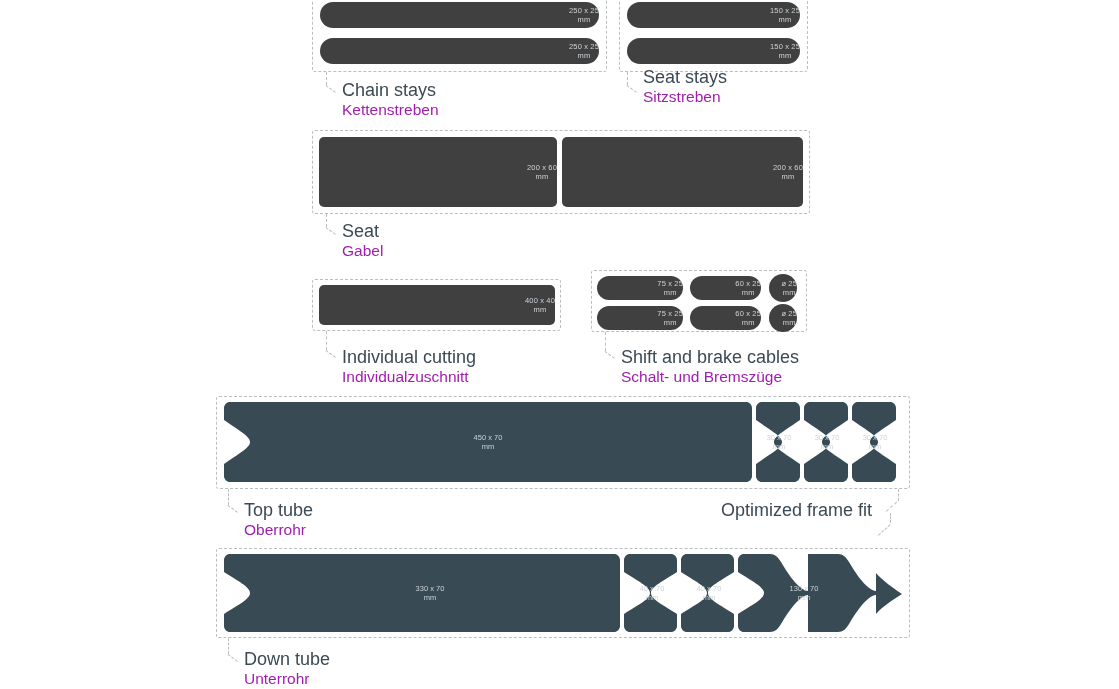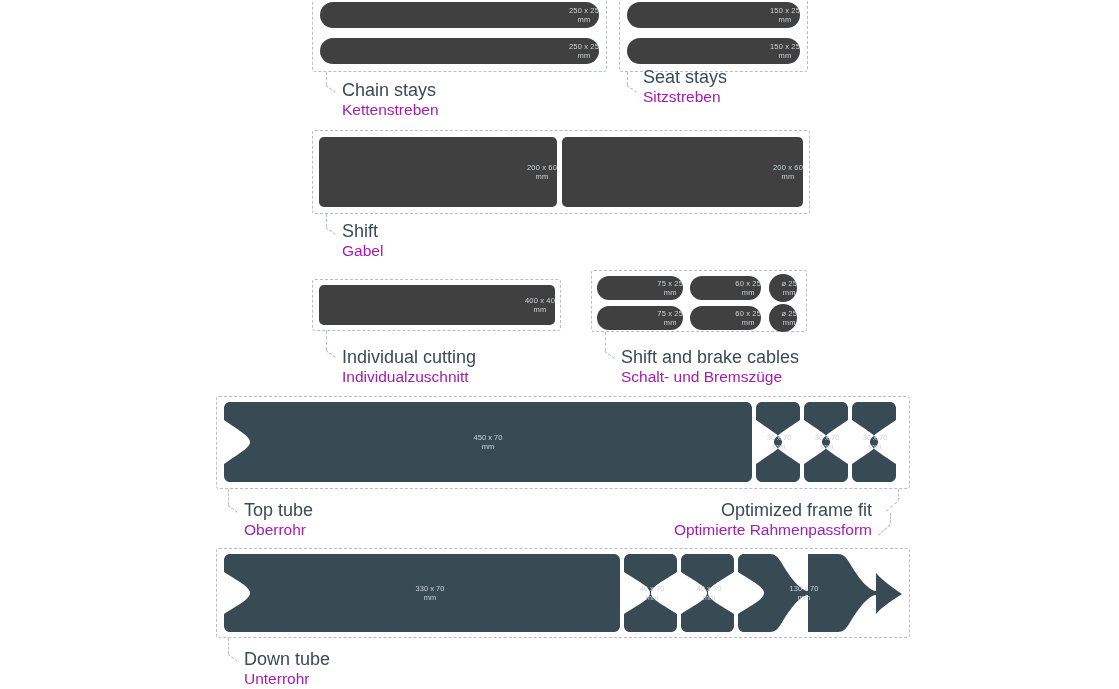--- a/index.html
+++ b/index.html
@@ -159,21 +159,21 @@
       <span class="u">mm</span>
     </div>
   </div>
 
   <div class="leader" style="left:326px;top:214px;width:20px;height:18px;">
     <span class="v" style="left:0;top:0;height:13px;"></span>
     <span class="d" style="left:0px;top:13px;width:12px;transform:rotate(35deg);"></span>
   </div>
 
   <div class="callout" style="left:342px;top:222px;">
-    <div class="en">Shift</div>
+    <div class="en">Seat</div>
     <div class="de">Gabel</div>
   </div>
 
   <div class="group-box" style="left:312px;top:279px;width:249px;height:52px;"></div>
 
   <div class="part rect" style="left:319px;top:285px;width:236px;height:40px;">
     <div class="dim">
       <span>400 x 40</span>
       <span class="u">mm</span>
     </div>
@@ -307,21 +307,20 @@
     <span class="d" style="left:0px;top:16px;width:12px;transform:rotate(35deg);"></span>
   </div>
 
   <div class="callout" style="left:244px;top:501px;">
     <div class="en">Top tube</div>
     <div class="de">Oberrohr</div>
   </div>
 
   <div class="callout right" style="left:600px;top:501px;width:272px;">
     <div class="en">Optimized frame fit</div>
-    <div class="de">Optimierte Rahmenpassform</div>
   </div>
 
   <div class="leader" style="left:874px;top:489px;width:26px;height:48px;">
     <span class="d" style="left:12px;top:22px;width:14px;transform:rotate(-42deg);"></span>
     <span class="v" style="left:24px;top:0px;height:12px;"></span>
     <span class="d" style="left:4px;top:46px;width:16px;transform:rotate(-42deg);"></span>
     <span class="v" style="left:16px;top:24px;height:10px;"></span>
   </div>
 
   <div class="group-box" style="left:216px;top:548px;width:694px;height:90px;"></div>

